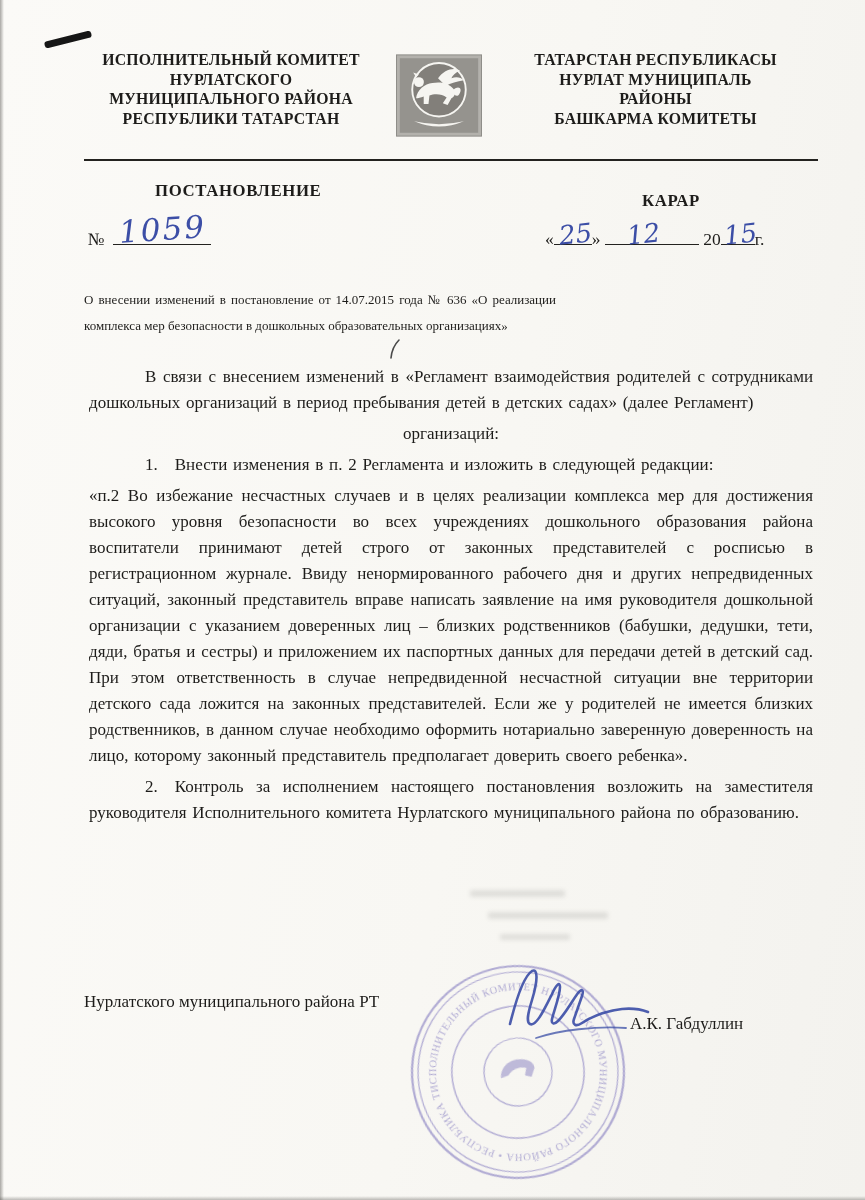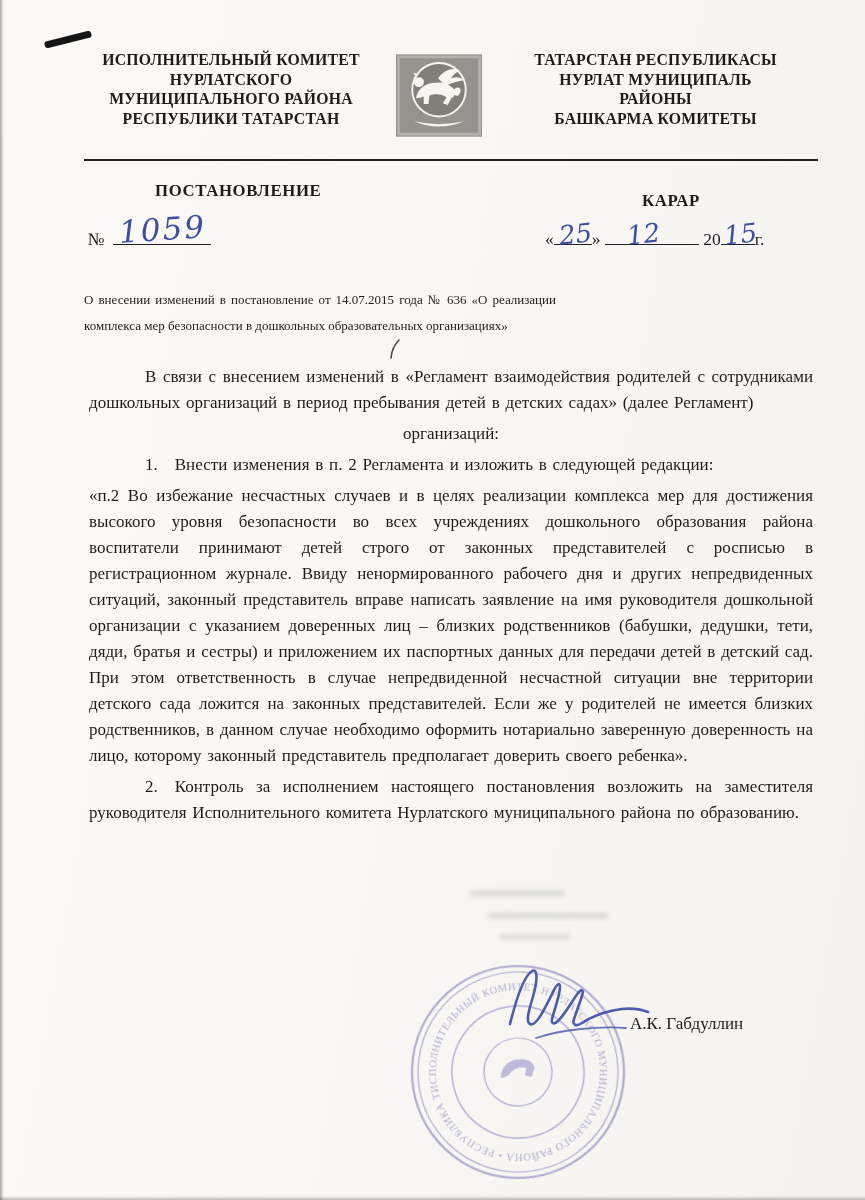--- a/index.html
+++ b/index.html
@@ -125,20 +125,21 @@
 
   <div class="bodytext">
     <p class="p-indent">В связи с внесением изменений в «Регламент взаимодействия родителей с сотрудниками дошкольных организаций в период пребывания детей в детских садах» (далее Регламент)</p>
     <p class="resolve">организаций:</p>
     <p class="p-indent">1. Внести изменения в п. 2 Регламента и изложить в следующей редакции:</p>
     <p>«п.2 Во избежание несчастных случаев и в целях реализации комплекса мер для достижения высокого уровня безопасности во всех учреждениях дошкольного образования района воспитатели принимают детей строго от законных представителей с росписью  в регистрационном журнале. Ввиду ненормированного рабочего дня и других непредвиденных ситуаций, законный представитель вправе написать заявление на имя руководителя дошкольной организации с указанием доверенных лиц – близких родственников  (бабушки, дедушки, тети, дяди, братья и сестры) и приложением их паспортных данных для передачи детей в детский сад. При этом ответственность  в случае непредвиденной несчастной ситуации  вне территории  детского сада ложится на законных представителей.  Если же у родителей не имеется близких родственников, в данном случае необходимо оформить нотариально заверенную доверенность на лицо, которому законный представитель предполагает доверить своего ребенка».</p>
     <p class="p-indent">2. Контроль за исполнением настоящего постановления возложить на заместителя руководителя Исполнительного комитета Нурлатского муниципального района по образованию.</p>
   </div>
 
   <div class="sig-titles">
+    <div>Нурлатского муниципального района РТ</div>
   </div>
   <div class="sig-name">А.К. Габдуллин</div>
 
   <div class="stamp">
     <svg viewBox="0 0 232 232" width="232" height="232">
       <defs>
         <path id="ring" d="M116,116 m-82,0 a82,82 0 1,1 164,0 a82,82 0 1,1 -164,0"></path>
       </defs>
       <g fill="none" stroke="#6b61b5">
         <circle cx="116" cy="116" r="106" stroke-width="2.2"></circle>

